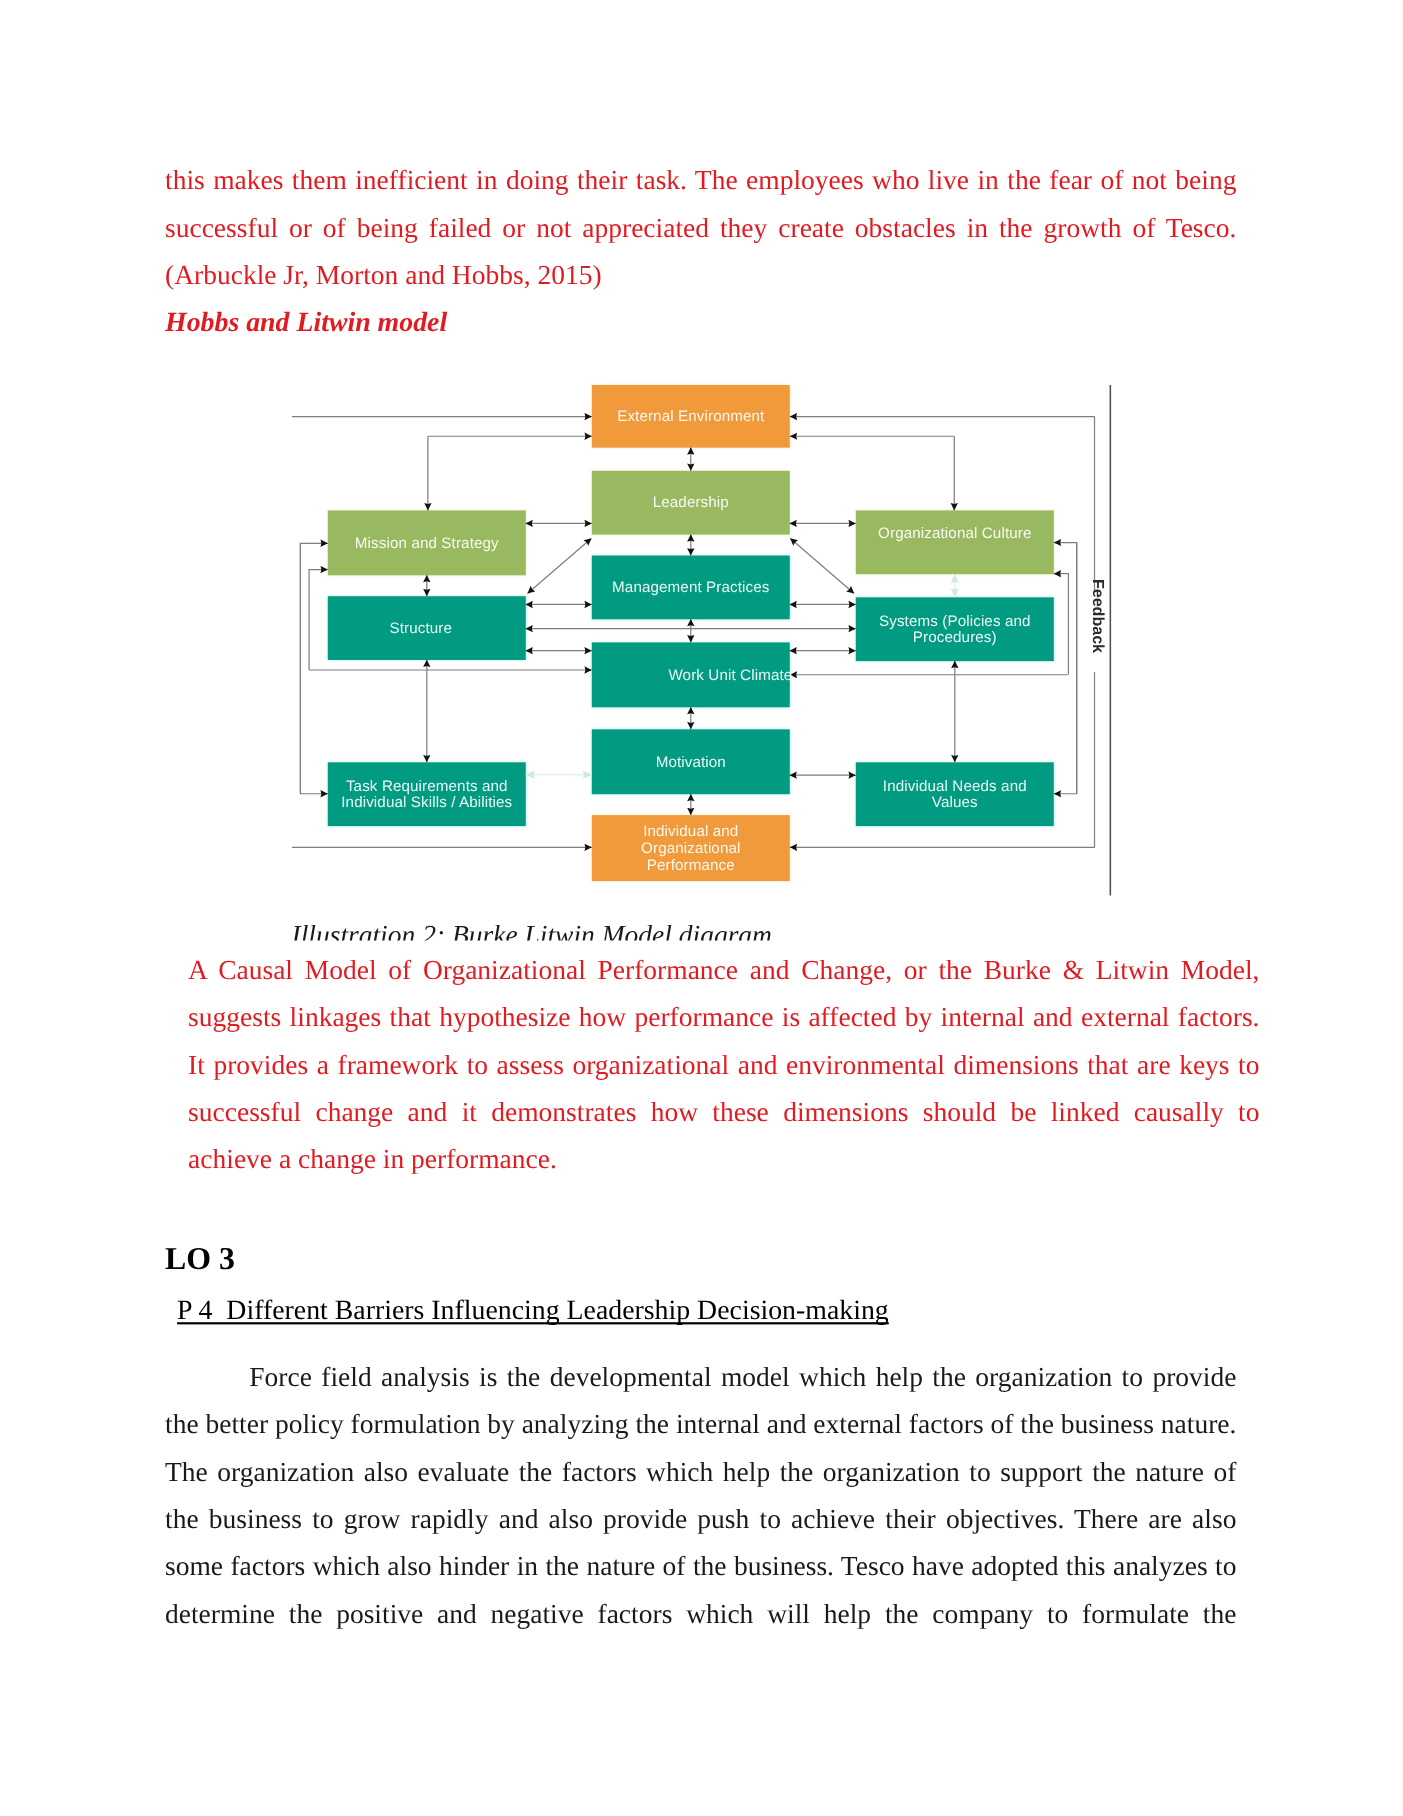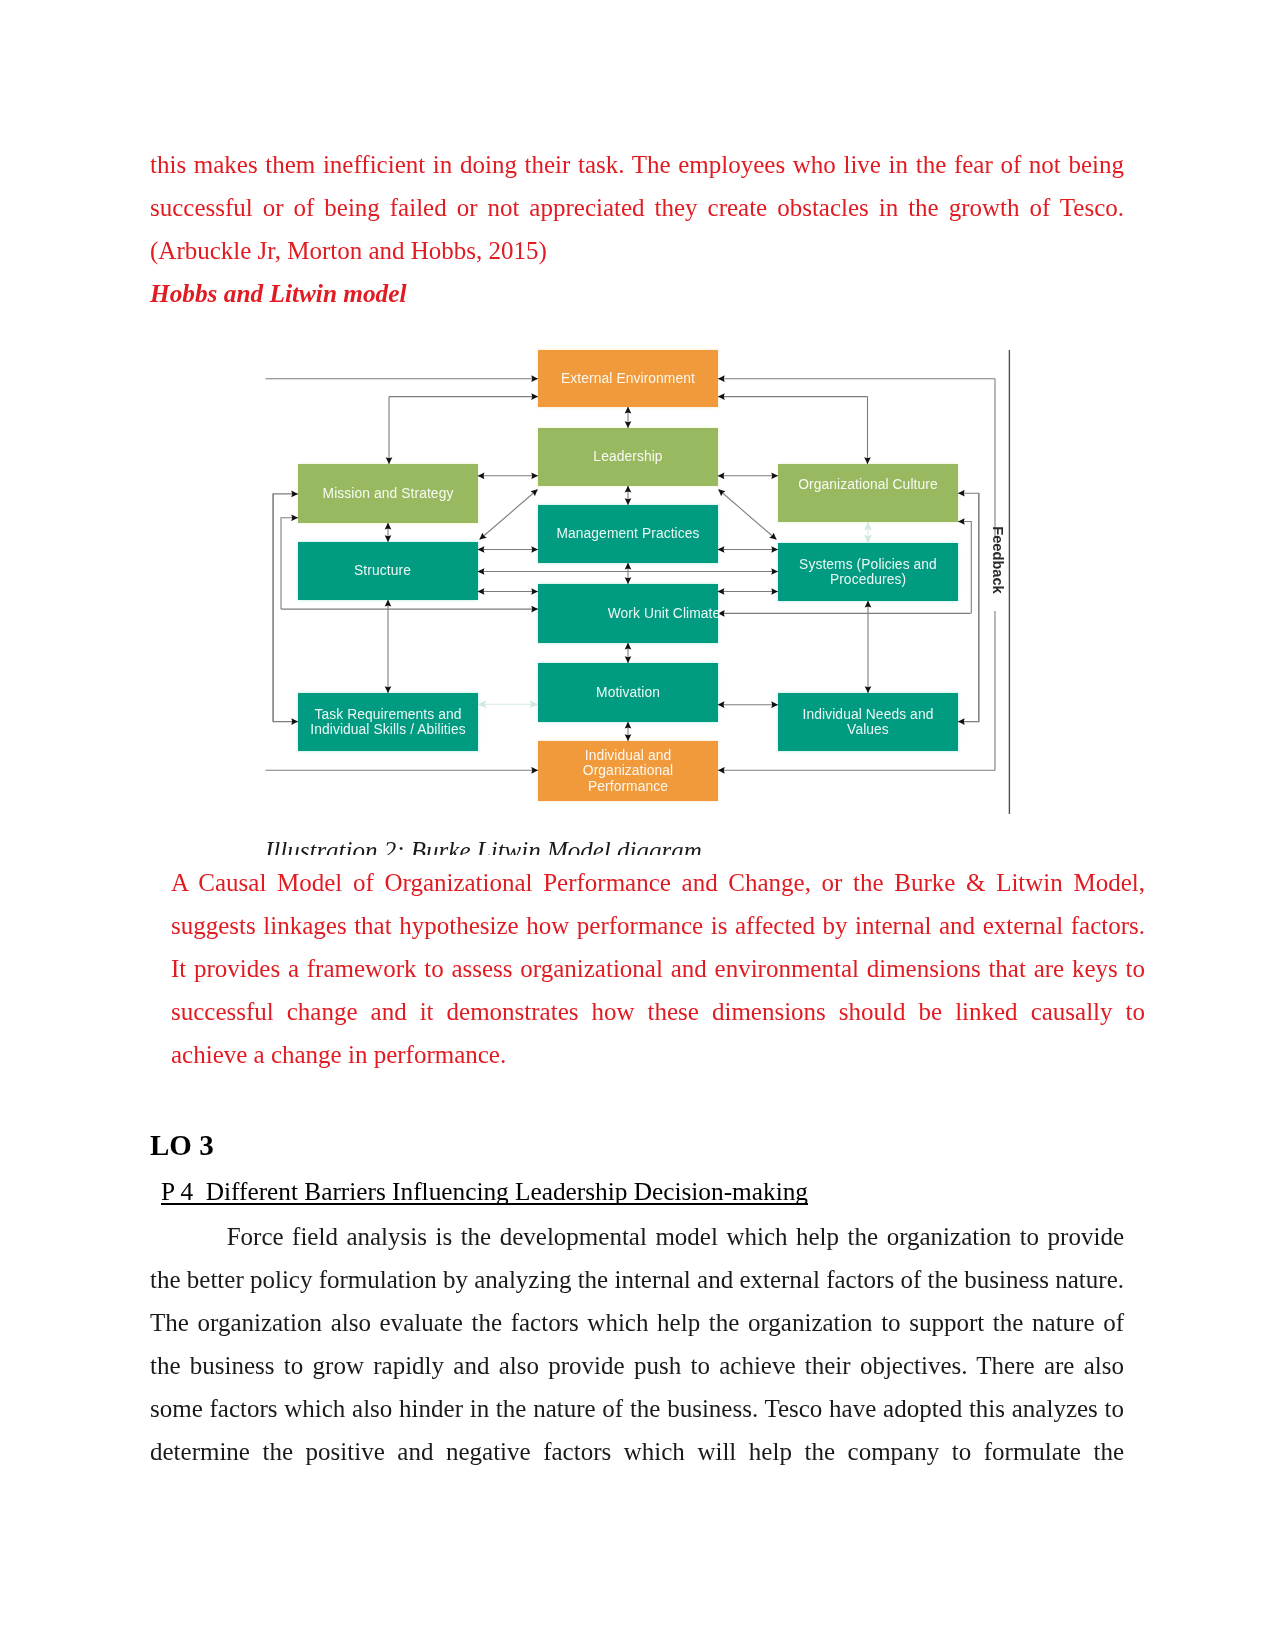--- a/index.html
+++ b/index.html
@@ -1,19 +1,19 @@
 <!DOCTYPE html>
 <html><head>
 <meta charset="utf-8">
 <style>
   html,body{margin:0;padding:0;background:#fff;}
   body{width:1275px;height:1651px;font-family:"Liberation Serif",serif;-webkit-font-smoothing:antialiased;}
   .page{position:relative;width:1275px;height:1651px;overflow:hidden;background:#fff;}
   .para{position:absolute;left:150px;width:974px;font-size:25px;line-height:43px;color:#e11b22;}
-  .para.blk{color:#1a1a1a;}
+  .para.blk{color:#1a1a1a;margin-top:16px;}
   .para .ln{display:block;text-align:justify;text-align-last:justify;white-space:pre;}
   .para .ln.last{text-align-last:left;}
   .hdg-italic{position:absolute;left:150px;font-size:25.3px;line-height:43px;font-weight:bold;font-style:italic;color:#e11b22;}
   .lo3{position:absolute;left:150px;font-size:29px;line-height:40px;font-weight:bold;color:#000;}
   .p4{position:absolute;left:161px;white-space:pre;font-size:25.3px;line-height:40px;color:#000;text-decoration:underline;text-decoration-skip-ink:none;text-underline-offset:3px;text-decoration-thickness:1.6px;}
   .caption{position:absolute;font-size:25px;line-height:28px;font-style:italic;color:#1a1a1a;white-space:nowrap;overflow:hidden;}
   .diagram{position:absolute;}
   .blab{position:absolute;display:flex;flex-direction:column;align-items:center;justify-content:center;
         text-align:center;font-family:"Liberation Sans",sans-serif;font-size:13.8px;line-height:15.5px;
         color:#ffffff;letter-spacing:0.1px;opacity:.92;}

